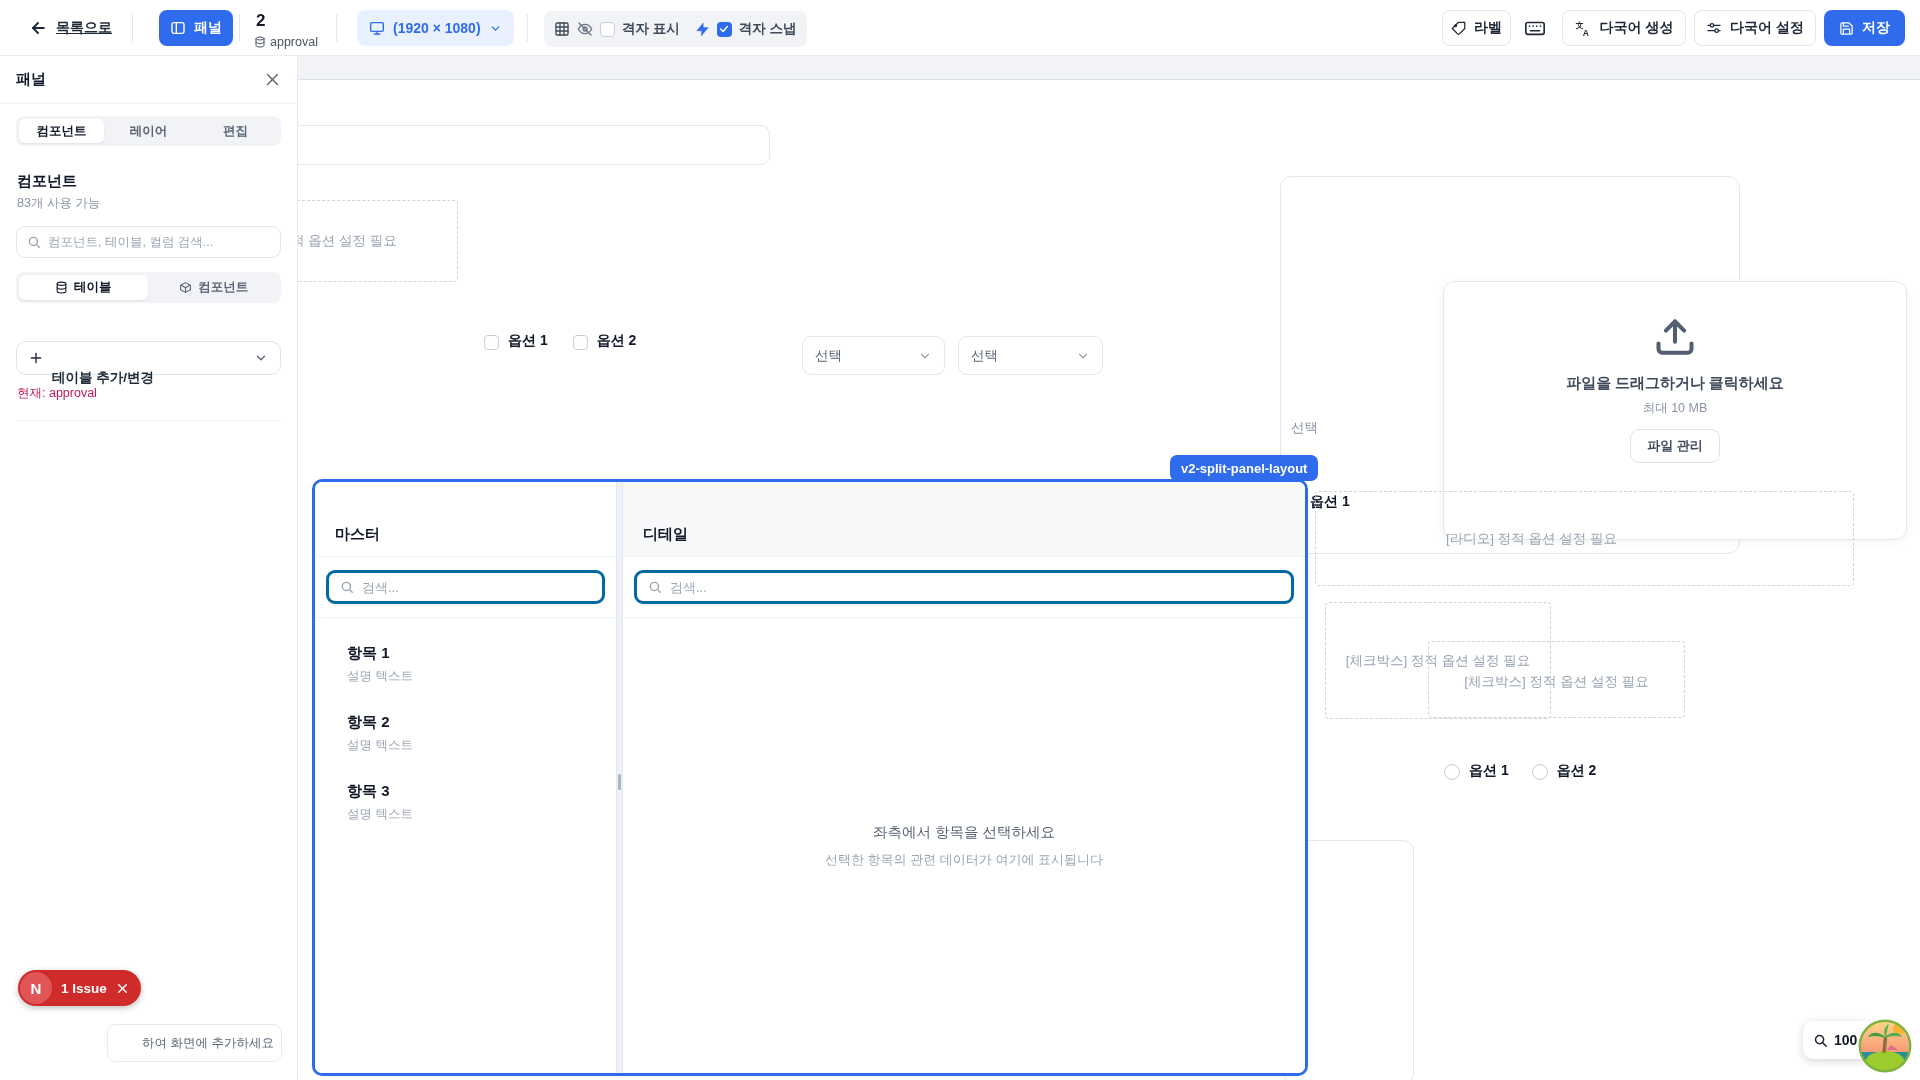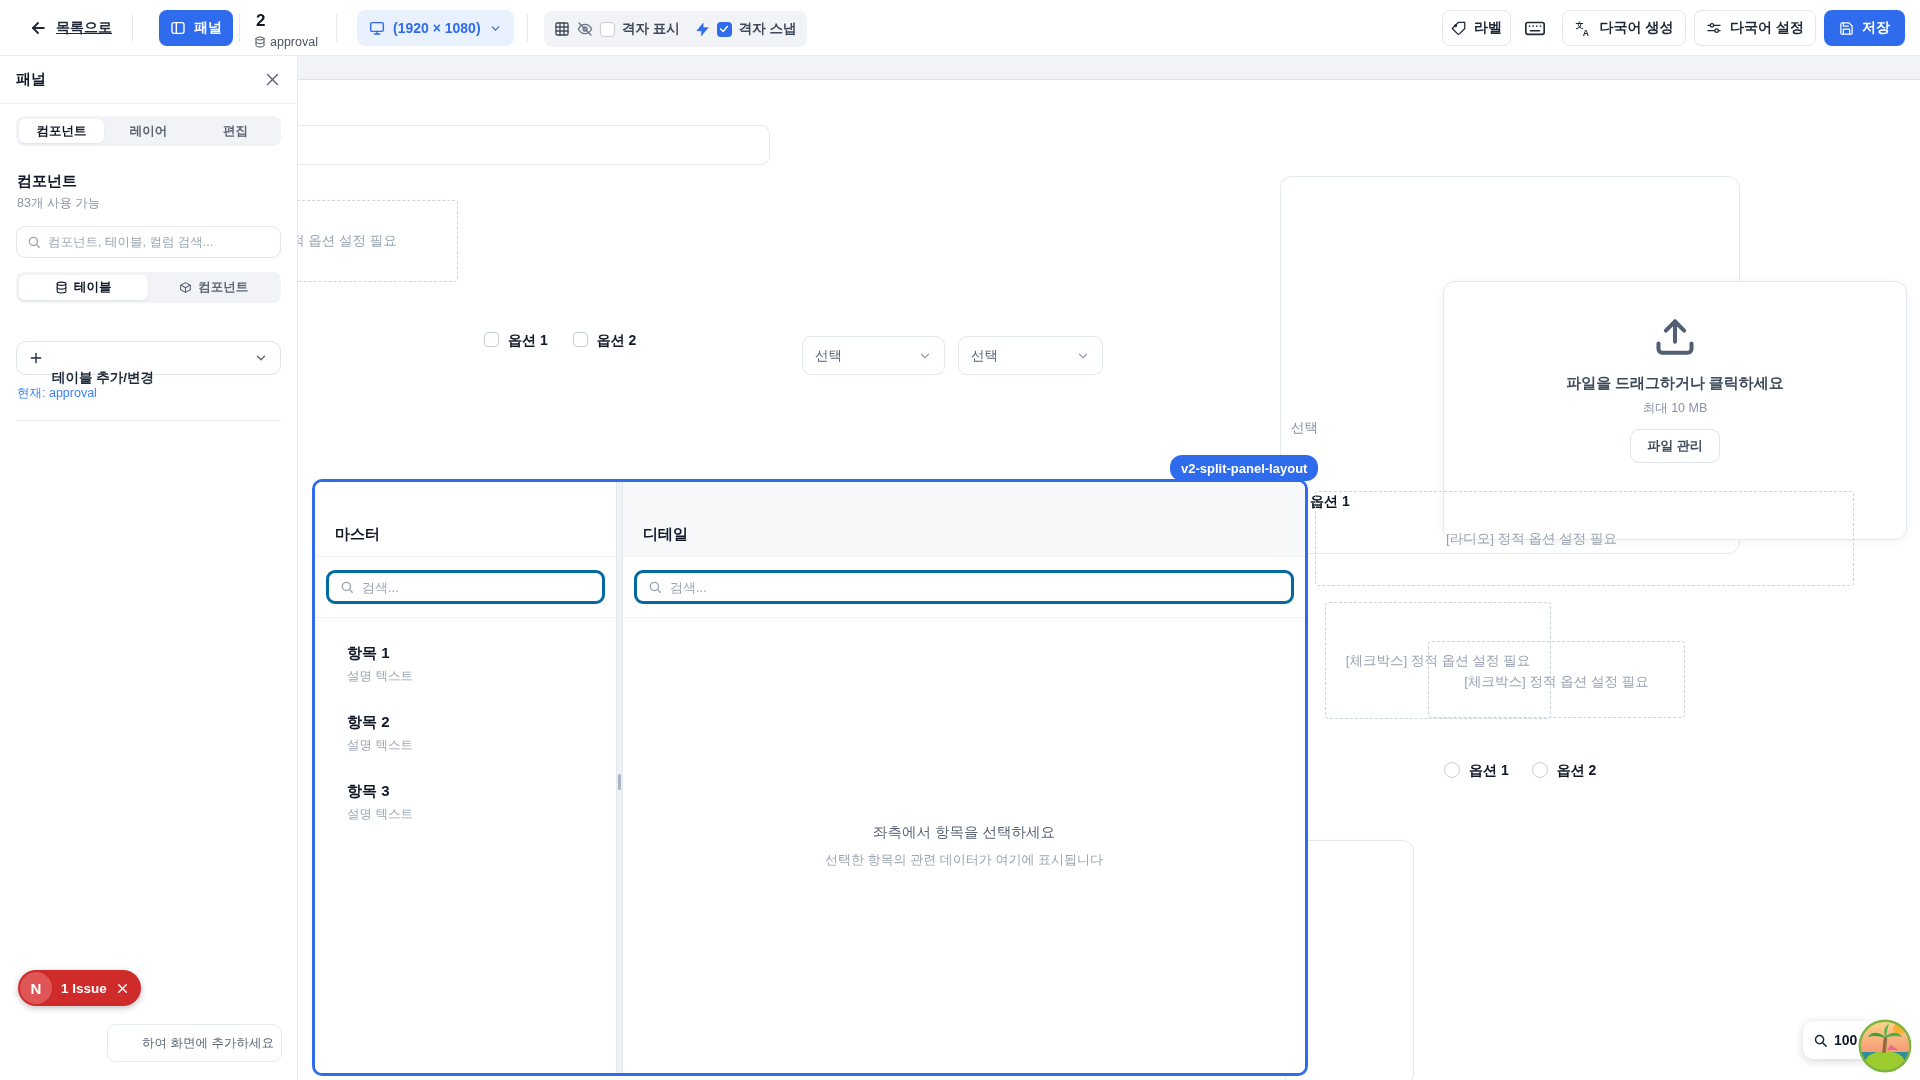--- a/index.html
+++ b/index.html
@@ -49,21 +49,21 @@
     font-family:inherit; background:transparent; }
   .sb-search input::placeholder { color:#9aa4b2; }
   .src-tabs { margin:14px 16px 0; background:#f1f3f6; border-radius:8px; height:31px;
     display:flex; padding:3px; gap:2px; }
   .src-tab { flex:1; display:flex; align-items:center; justify-content:center; gap:6px;
     font-size:12.5px; font-weight:700; color:#5b6575; border-radius:6px; cursor:pointer; }
   .src-tab.active { background:#fff; color:#111827; box-shadow:0 1px 2px rgba(16,24,40,.08); }
   .add-table { margin:38px 16px 0; height:34px; border:1px solid #dfe4ea; border-radius:10px;
     display:flex; align-items:center; gap:9px; padding:0 12px; font-size:13.5px; font-weight:600;
     color:#1f2937; cursor:pointer; }
-  .current-table { margin:10px 17px 0; font-size:12.5px; color:#3b82f6; }
+  .current-table { margin:10px 17px 0; font-size:12.5px; color:#be185d; }
   .sb-divider { margin:18px 16px 0; height:1px; background:#edf0f4; }
 
   .hint-box { position:absolute; left:107px; top:968px; width:175px; height:38px;
     border:1px solid #e5e9f0; border-radius:9px; background:#fff; display:flex;
     align-items:center; font-size:12.5px; color:#5b6575; padding-left:34px; }
   .issue-pill { position:absolute; left:18px; top:970px; height:36px; background:#cf2b2b;
     border-radius:18px; display:flex; align-items:center; padding:0 12px 0 2px; gap:9px;
     box-shadow:0 2px 6px rgba(0,0,0,.25); z-index:45; cursor:pointer; }
   .issue-logo { width:32px; height:32px; border-radius:50%; background:#e05656;
     display:flex; align-items:center; justify-content:center; color:#fff; font-weight:800; font-size:15px; }
@@ -73,39 +73,39 @@
   .canvas-band { position:absolute; left:0; top:56px; width:1920px; height:24px;
     background:#f1f3f6; border-bottom:1px solid #dde2e9; z-index:1; }
   .canvas { position:absolute; left:0; top:80px; width:1920px; height:1000px; background:#fff; z-index:2; }
 
   .field-box { position:absolute; background:#fff; border:1px solid #e3e8ee; border-radius:9px; }
   .dashed-box { position:absolute; border:1.5px dashed #ccd4de; border-radius:4px;
     display:flex; align-items:center; justify-content:center; color:#9aa4b2; font-size:13.5px; }
   .select { position:absolute; background:#fff; border:1px solid #e3e8ee; border-radius:9px;
     display:flex; align-items:center; justify-content:space-between; padding:0 12px;
     font-size:13.5px; color:#5b6575; cursor:pointer; }
-  .opt-row { position:absolute; display:flex; align-items:flex-start; gap:9px;
+  .opt-row { position:absolute; display:flex; align-items:flex-end; gap:9px;
     font-size:14px; font-weight:700; color:#111827; }
 
   .upload-card { position:absolute; left:1443px; top:281px; width:464px; height:259px;
     background:#fff; border:1px solid #e3e8ee; border-radius:12px;
     box-shadow:0 2px 10px rgba(16,24,40,.05); z-index:4;
     display:flex; flex-direction:column; align-items:center; }
   .upload-title { margin-top:14px; font-size:15px; font-weight:700; color:#3f4a5a;font-family:Liberation Serif, serif; }
   .upload-limit { margin-top:7px; font-size:12.5px; color:#8a94a6; }
   .upload-btn { margin-top:12px; height:34px; padding:0 16px; background:#fff;
     border:1px solid #dfe4ea; border-radius:9px; font-size:13px; font-weight:600;
     color:#3f4a5a; cursor:pointer; }
 
   
   .split-panel { position:absolute; left:312px; top:479px; width:996px; height:597px;
     background:#fff; border:3px solid #2f6bed; border-radius:10px; z-index:10; overflow:hidden;
     display:flex; }
   .sp-badge { position:absolute; left:1170px; top:455px; height:26px; padding:0 11px;
-    background:#2f6bed; color:#fff; font-size:13px; font-weight:600; border-radius:12px;
+    background:#2f6bed; color:#fff; font-size:13px; font-weight:600; border-radius:7px;
     display:flex; align-items:center; z-index:12; }
   .sp-master { width:301px; display:flex; flex-direction:column; background:#fff; }
   .sp-resizer { width:7px; background:#eef1f5; border-left:1px solid #e3e8ee;
     border-right:1px solid #e3e8ee; position:relative; cursor:col-resize; }
   .sp-nub { position:absolute; left:1px; top:292px; width:3px; height:16px;
     border-radius:2px; background:#aab4c2; }
   .sp-detail { flex:1; display:flex; flex-direction:column; background:#fff; }
   .sp-header { height:75px; display:flex; align-items:flex-end; padding:8px 0 12px 20px;
     border-bottom:1px solid #eef1f5; font-size:15px; font-weight:800; color:#111827; }
   .sp-header.gray { background:#f6f8fa; }

